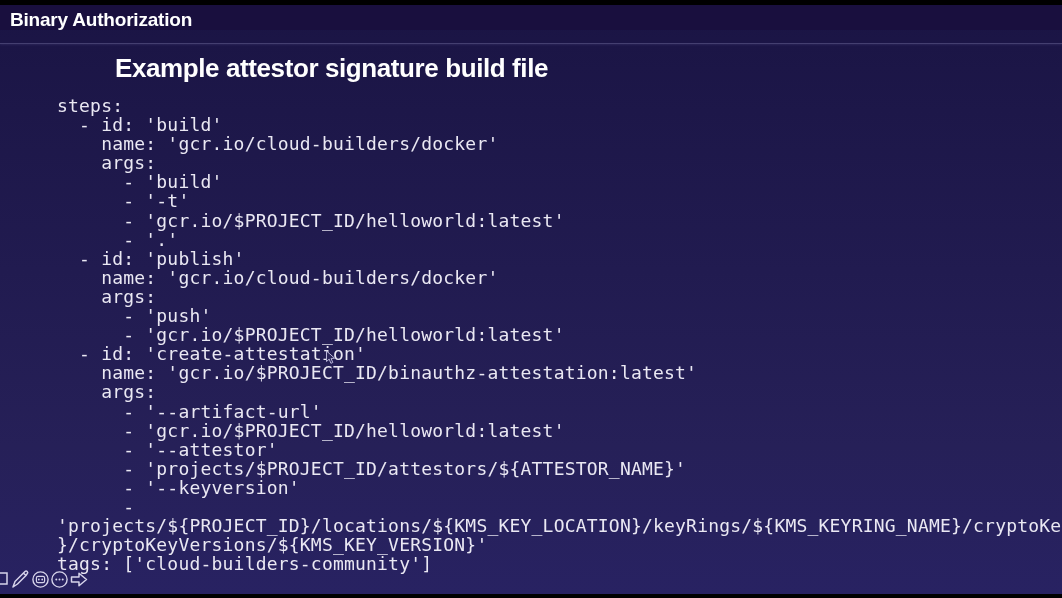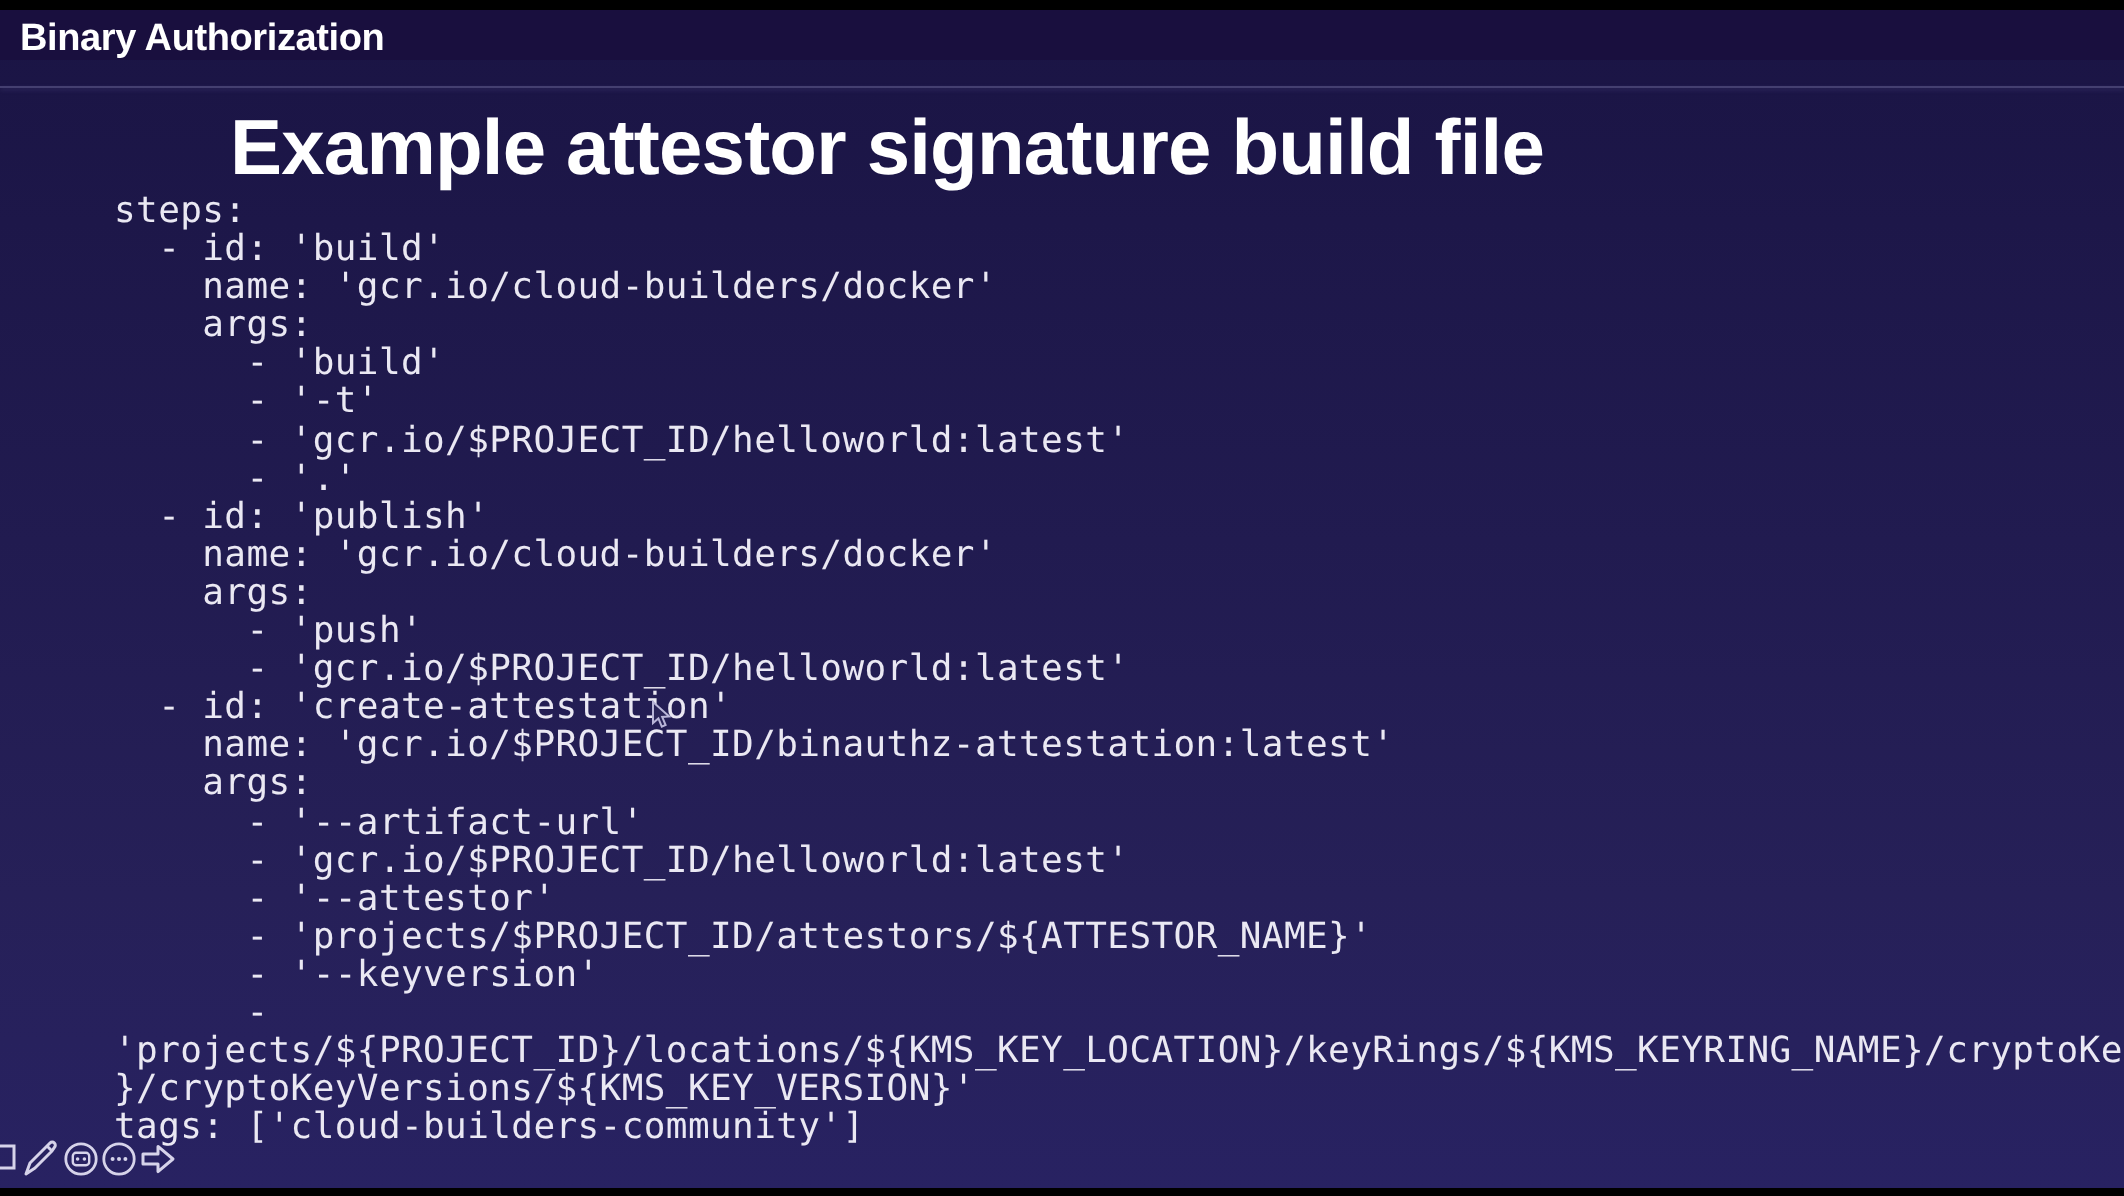--- a/index.html
+++ b/index.html
@@ -31,21 +31,21 @@
     font-size:19px; font-weight:bold; color:#ffffff;
     letter-spacing:-0.2px;
   }
   .header-divider {
     position:absolute; top:38px; left:0; width:1062px; height:1px;
     background:#443f70;
     box-shadow:0 1px 2px rgba(120,115,180,0.25);
   }
   .slide-title {
     position:absolute; left:115px; top:48px;
-    font-size:39px; font-weight:800; color:#ffffff;
+    font-size:26px; font-weight:800; color:#ffffff;
     letter-spacing:-0.4px;
     text-align:center;
   }
   pre.code-block {
     position:absolute; left:57px; top:91px;
     font-family:"DejaVu Sans Mono", monospace;
     font-size:18px; line-height:19.1px;
     letter-spacing:0.2px;
     color:#eae8f3;
     white-space:pre;

